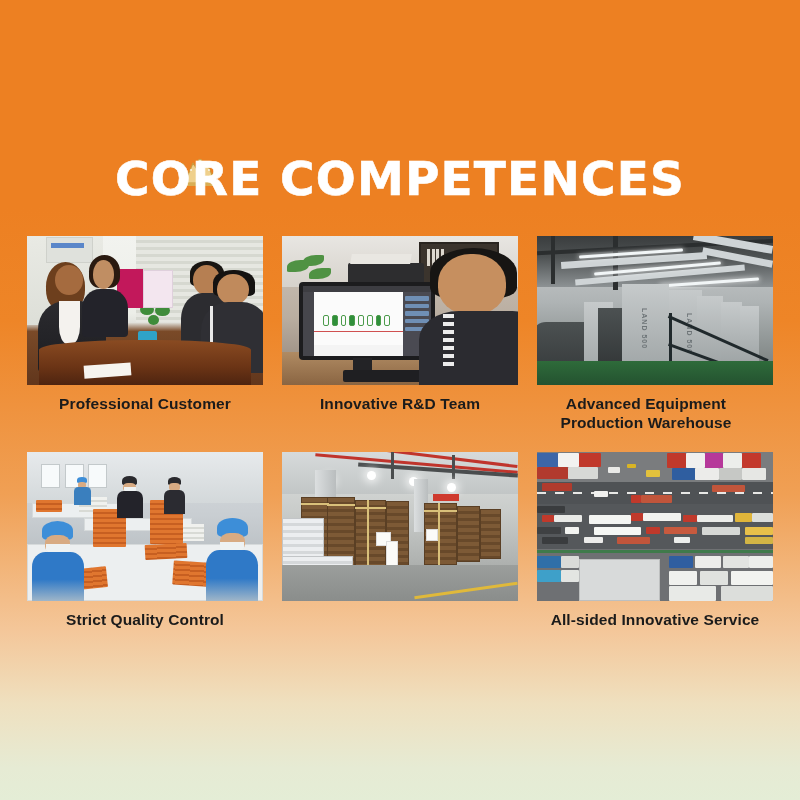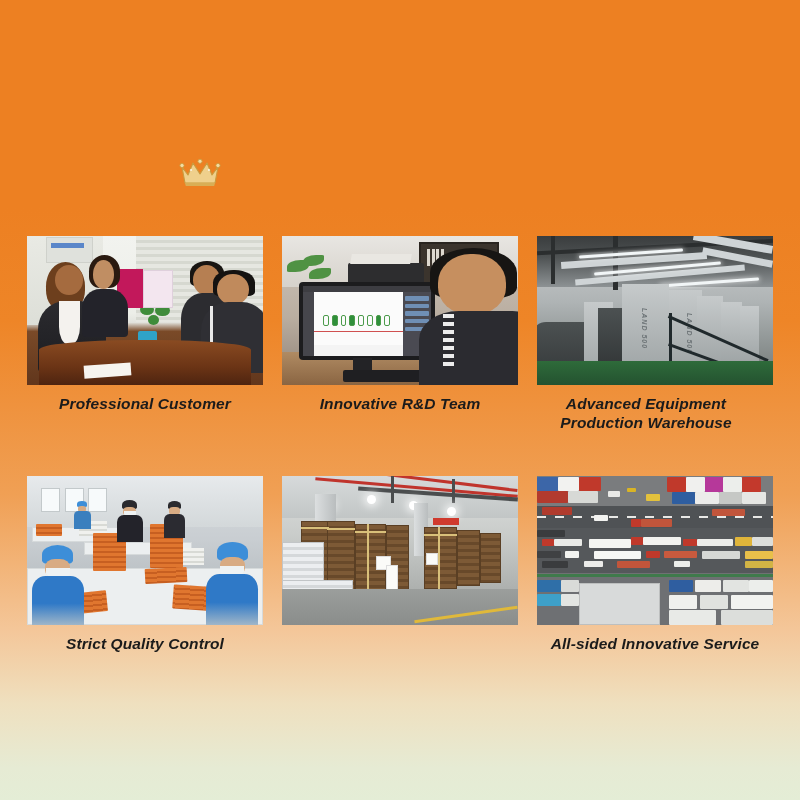--- a/index.html
+++ b/index.html
@@ -48,23 +48,23 @@
     -webkit-text-stroke:0.6px #FFFFFF;
   }
 
   
   .grid {
     position:absolute;
     left:27px; top:236px;
     width:746px;
   }
   .row { display:flex; gap:19px; }
-  .row + .row { margin-top:44px; }
-
-  .cell { width:236px;font-style:italic; }
+  .row + .row { margin-top:20px; }
+
+  .cell { width:236px; }
 
   .photo {
     position:relative;
     width:236px; height:149px;
     overflow:hidden;
     background:#cfcfcf;
   }
   .photo .inner { position:absolute; inset:0; }
 
   .cap {
@@ -270,20 +270,21 @@
   <div class="heading-wrap">
     <svg class="crown" viewBox="0 0 44 32">
       <path d="M4 12 L10 20 L15 8 L22 19 L29 8 L34 20 L40 12 L37 28 L7 28 Z" fill="#EFD08C" stroke="#C99B3E" stroke-width="1.1" stroke-linejoin="round"></path>
       <path d="M7 28 L37 28 L36.2 31 L7.8 31 Z" fill="#D9AE55"></path>
       <circle cx="4" cy="10.5" r="2.1" fill="#F3DCA4" stroke="#C99B3E" stroke-width=".8"></circle>
       <circle cx="22" cy="6.3" r="2.1" fill="#F3DCA4" stroke="#C99B3E" stroke-width=".8"></circle>
       <circle cx="40" cy="10.5" r="2.1" fill="#F3DCA4" stroke="#C99B3E" stroke-width=".8"></circle>
       <circle cx="13" cy="15" r="1.1" fill="#ffffff" opacity=".8"></circle>
       <circle cx="31" cy="15" r="1.1" fill="#ffffff" opacity=".8"></circle>
     </svg>
+    <h1 class="title">CORE COMPETENCES</h1>
   </div>
 
   <div class="grid">
 
     <div class="row">
 
       <div class="cell">
         <div class="photo p1">
           <div class="inner">
             <div class="wall-l"></div>

